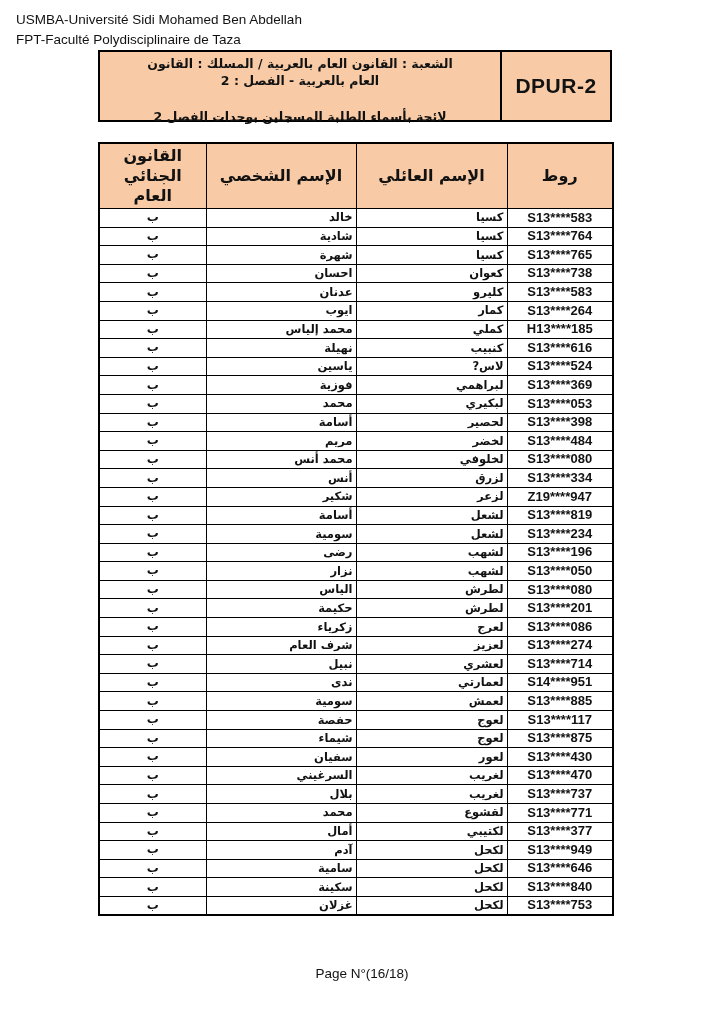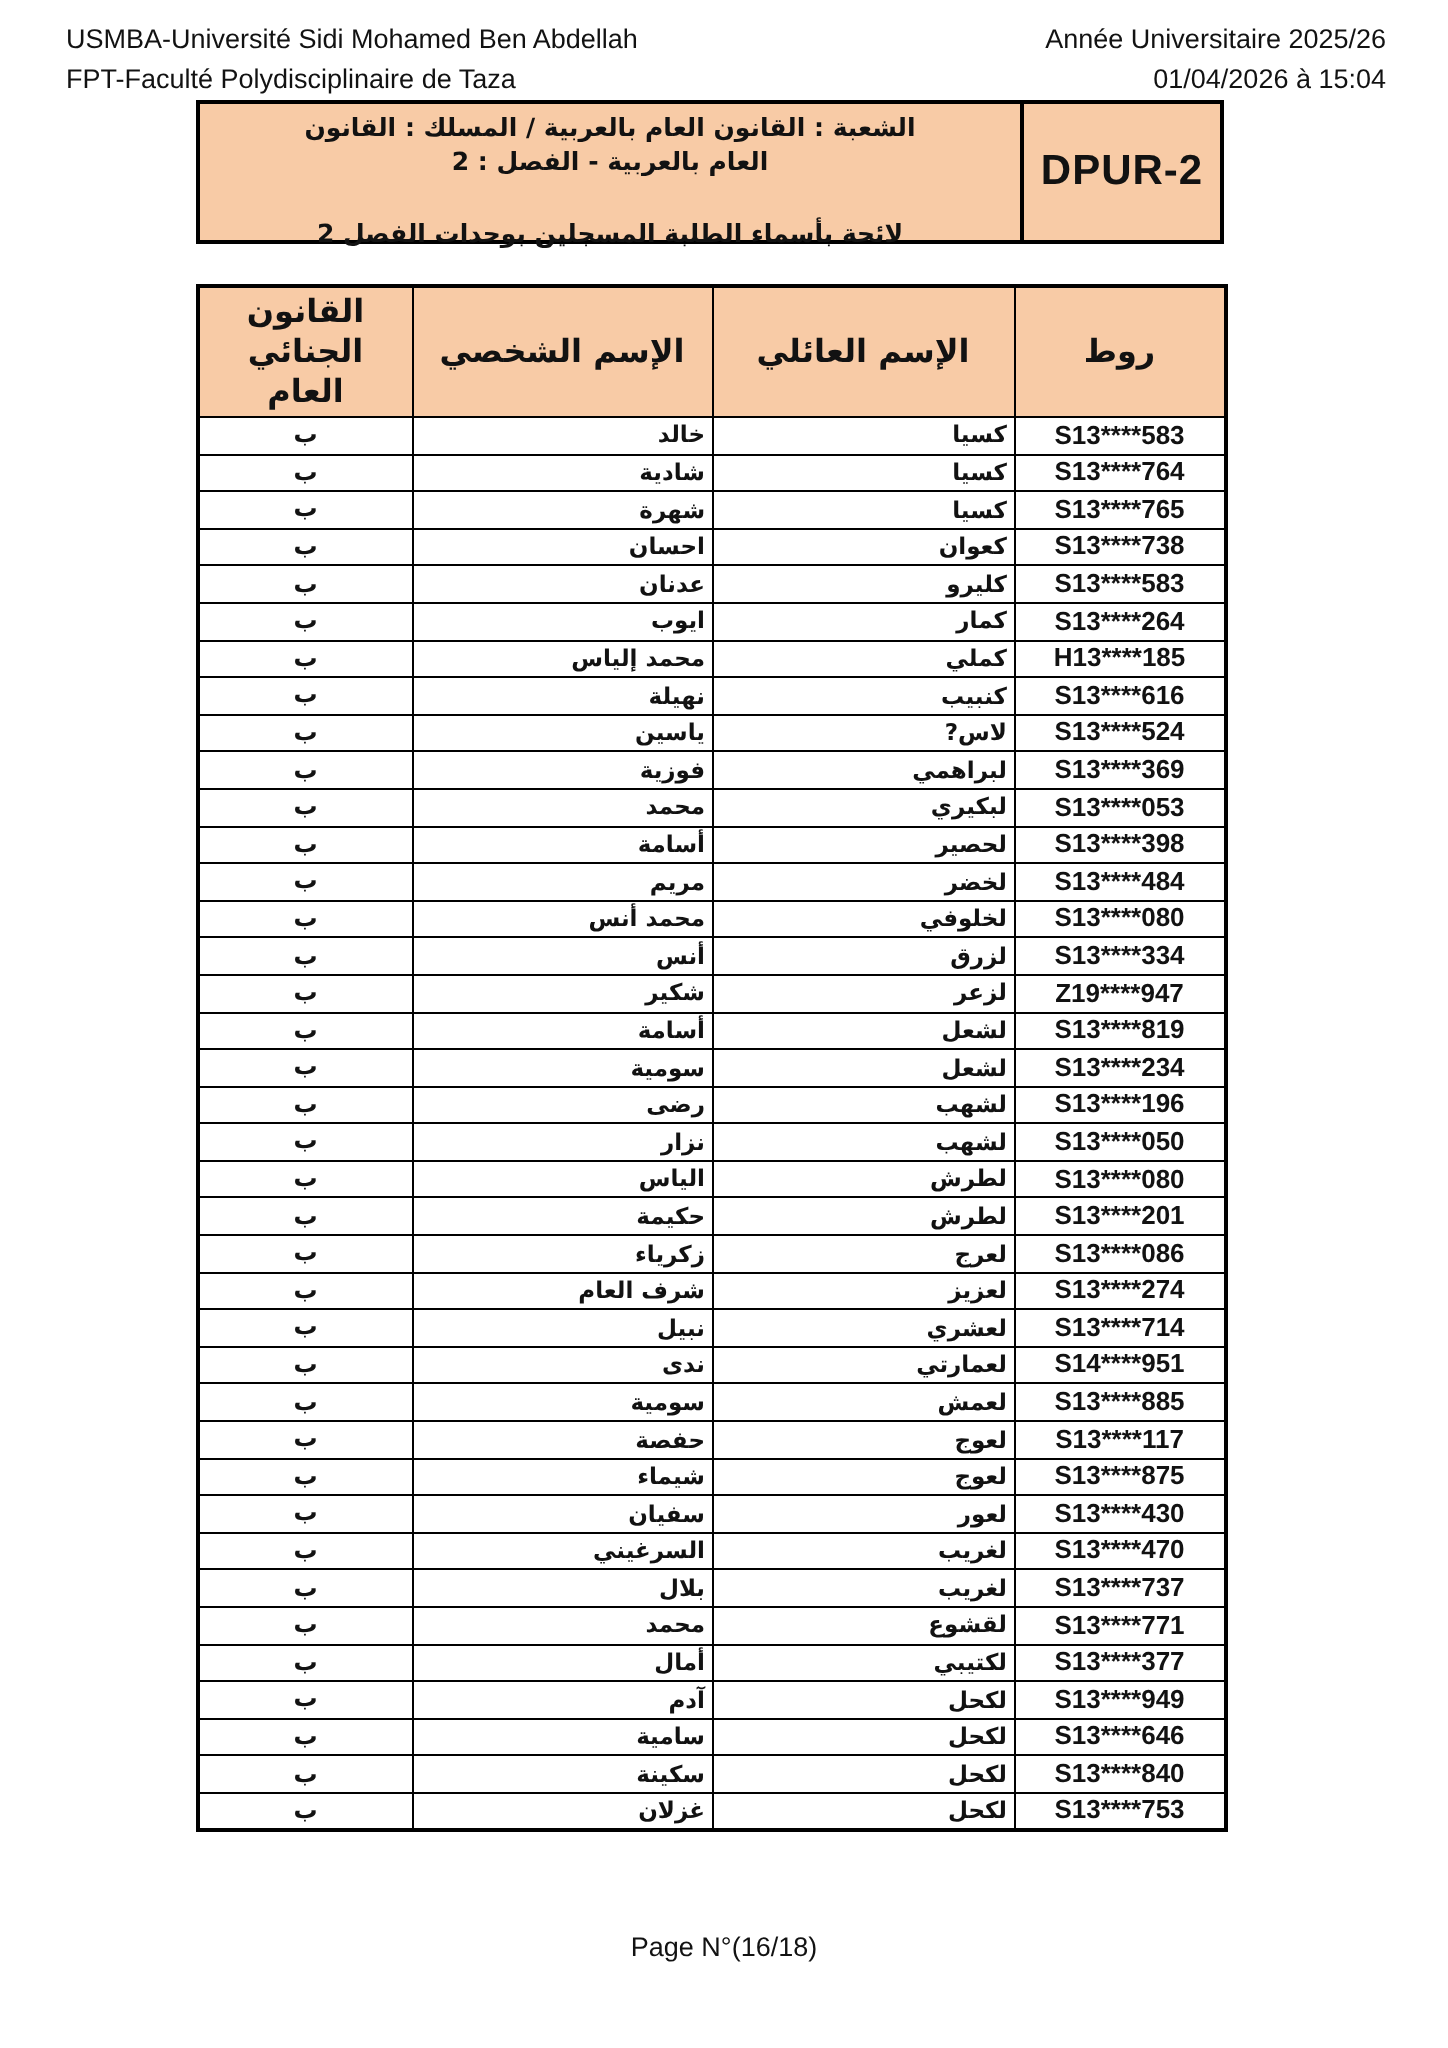--- a/index.html
+++ b/index.html
@@ -2,37 +2,37 @@
 <html lang="fr"><head>
 <meta charset="utf-8">
 <style>
   html,body{margin:0;padding:0;}
   body{
     width:724px;height:1024px;position:relative;background:#ffffff;
     font-family:"Liberation Sans","DejaVu Sans",sans-serif;color:#121212;
     overflow:hidden;
   }
   
-  .topbar{position:absolute;top:10px;left:33px;right:31px;display:flex;justify-content:space-between;}
+  .topbar{position:absolute;top:10px;left:16px;right:31px;display:flex;}
   .topbar .left,.topbar .right{font-size:13.5px;line-height:20px;}
   .topbar .right{text-align:right;}
   
   .title-box{
     position:absolute;left:98px;top:50px;width:514px;height:72px;
     border:2px solid #000;background:#F8CBA6;display:flex;box-sizing:border-box;
   }
   .title-ar{
     flex:1;direction:rtl;text-align:center;font-weight:bold;
     font-family:"DejaVu Sans",sans-serif;font-size:12.5px;line-height:1.35;
     padding:4px 6px;box-sizing:border-box;
   }
   .title-main{white-space:pre-line;}
   .title-sub{margin-top:19px;}
   .title-code{
-    width:100px;border-left:2px solid #000;display:flex;align-items:center;justify-content:center;
+    width:110px;border-left:2px solid #000;display:flex;align-items:center;justify-content:center;
     font-size:21px;font-weight:bold;letter-spacing:.5px;box-sizing:border-box;
     font-family:"Liberation Sans",sans-serif;
   }
   
   table.student-table{
     position:absolute;left:98px;top:142px;width:514px;
     border-collapse:collapse;table-layout:fixed;border:2px solid #000;
   }
   .student-table th,.student-table td{border:1px solid #000;box-sizing:border-box;overflow:hidden;}
   .student-table th{
@@ -57,24 +57,20 @@
   
   .footer{position:absolute;top:966px;left:0;width:100%;text-align:center;font-size:13.5px;}
 </style>
 </head>
 <body>
 
 <div class="topbar">
   <div class="left">
     <div>USMBA-Université Sidi Mohamed Ben Abdellah</div>
     <div>FPT-Faculté Polydisciplinaire de Taza</div>
-  </div>
-  <div class="right">
-    <div>Année Universitaire 2025/26</div>
-    <div>01/04/2026 à 15:04</div>
   </div>
 </div>
 
 <div class="title-box">
   <div class="title-ar">
     <div class="title-main">الشعبة :  القانون العام بالعربية / المسلك :  القانون
 العام بالعربية  -  الفصل :  2</div>
     <div class="title-sub">لائحة بأسماء الطلبة المسجلين بوحدات الفصل 2</div>
   </div>
   <div class="title-code">DPUR-2</div>

